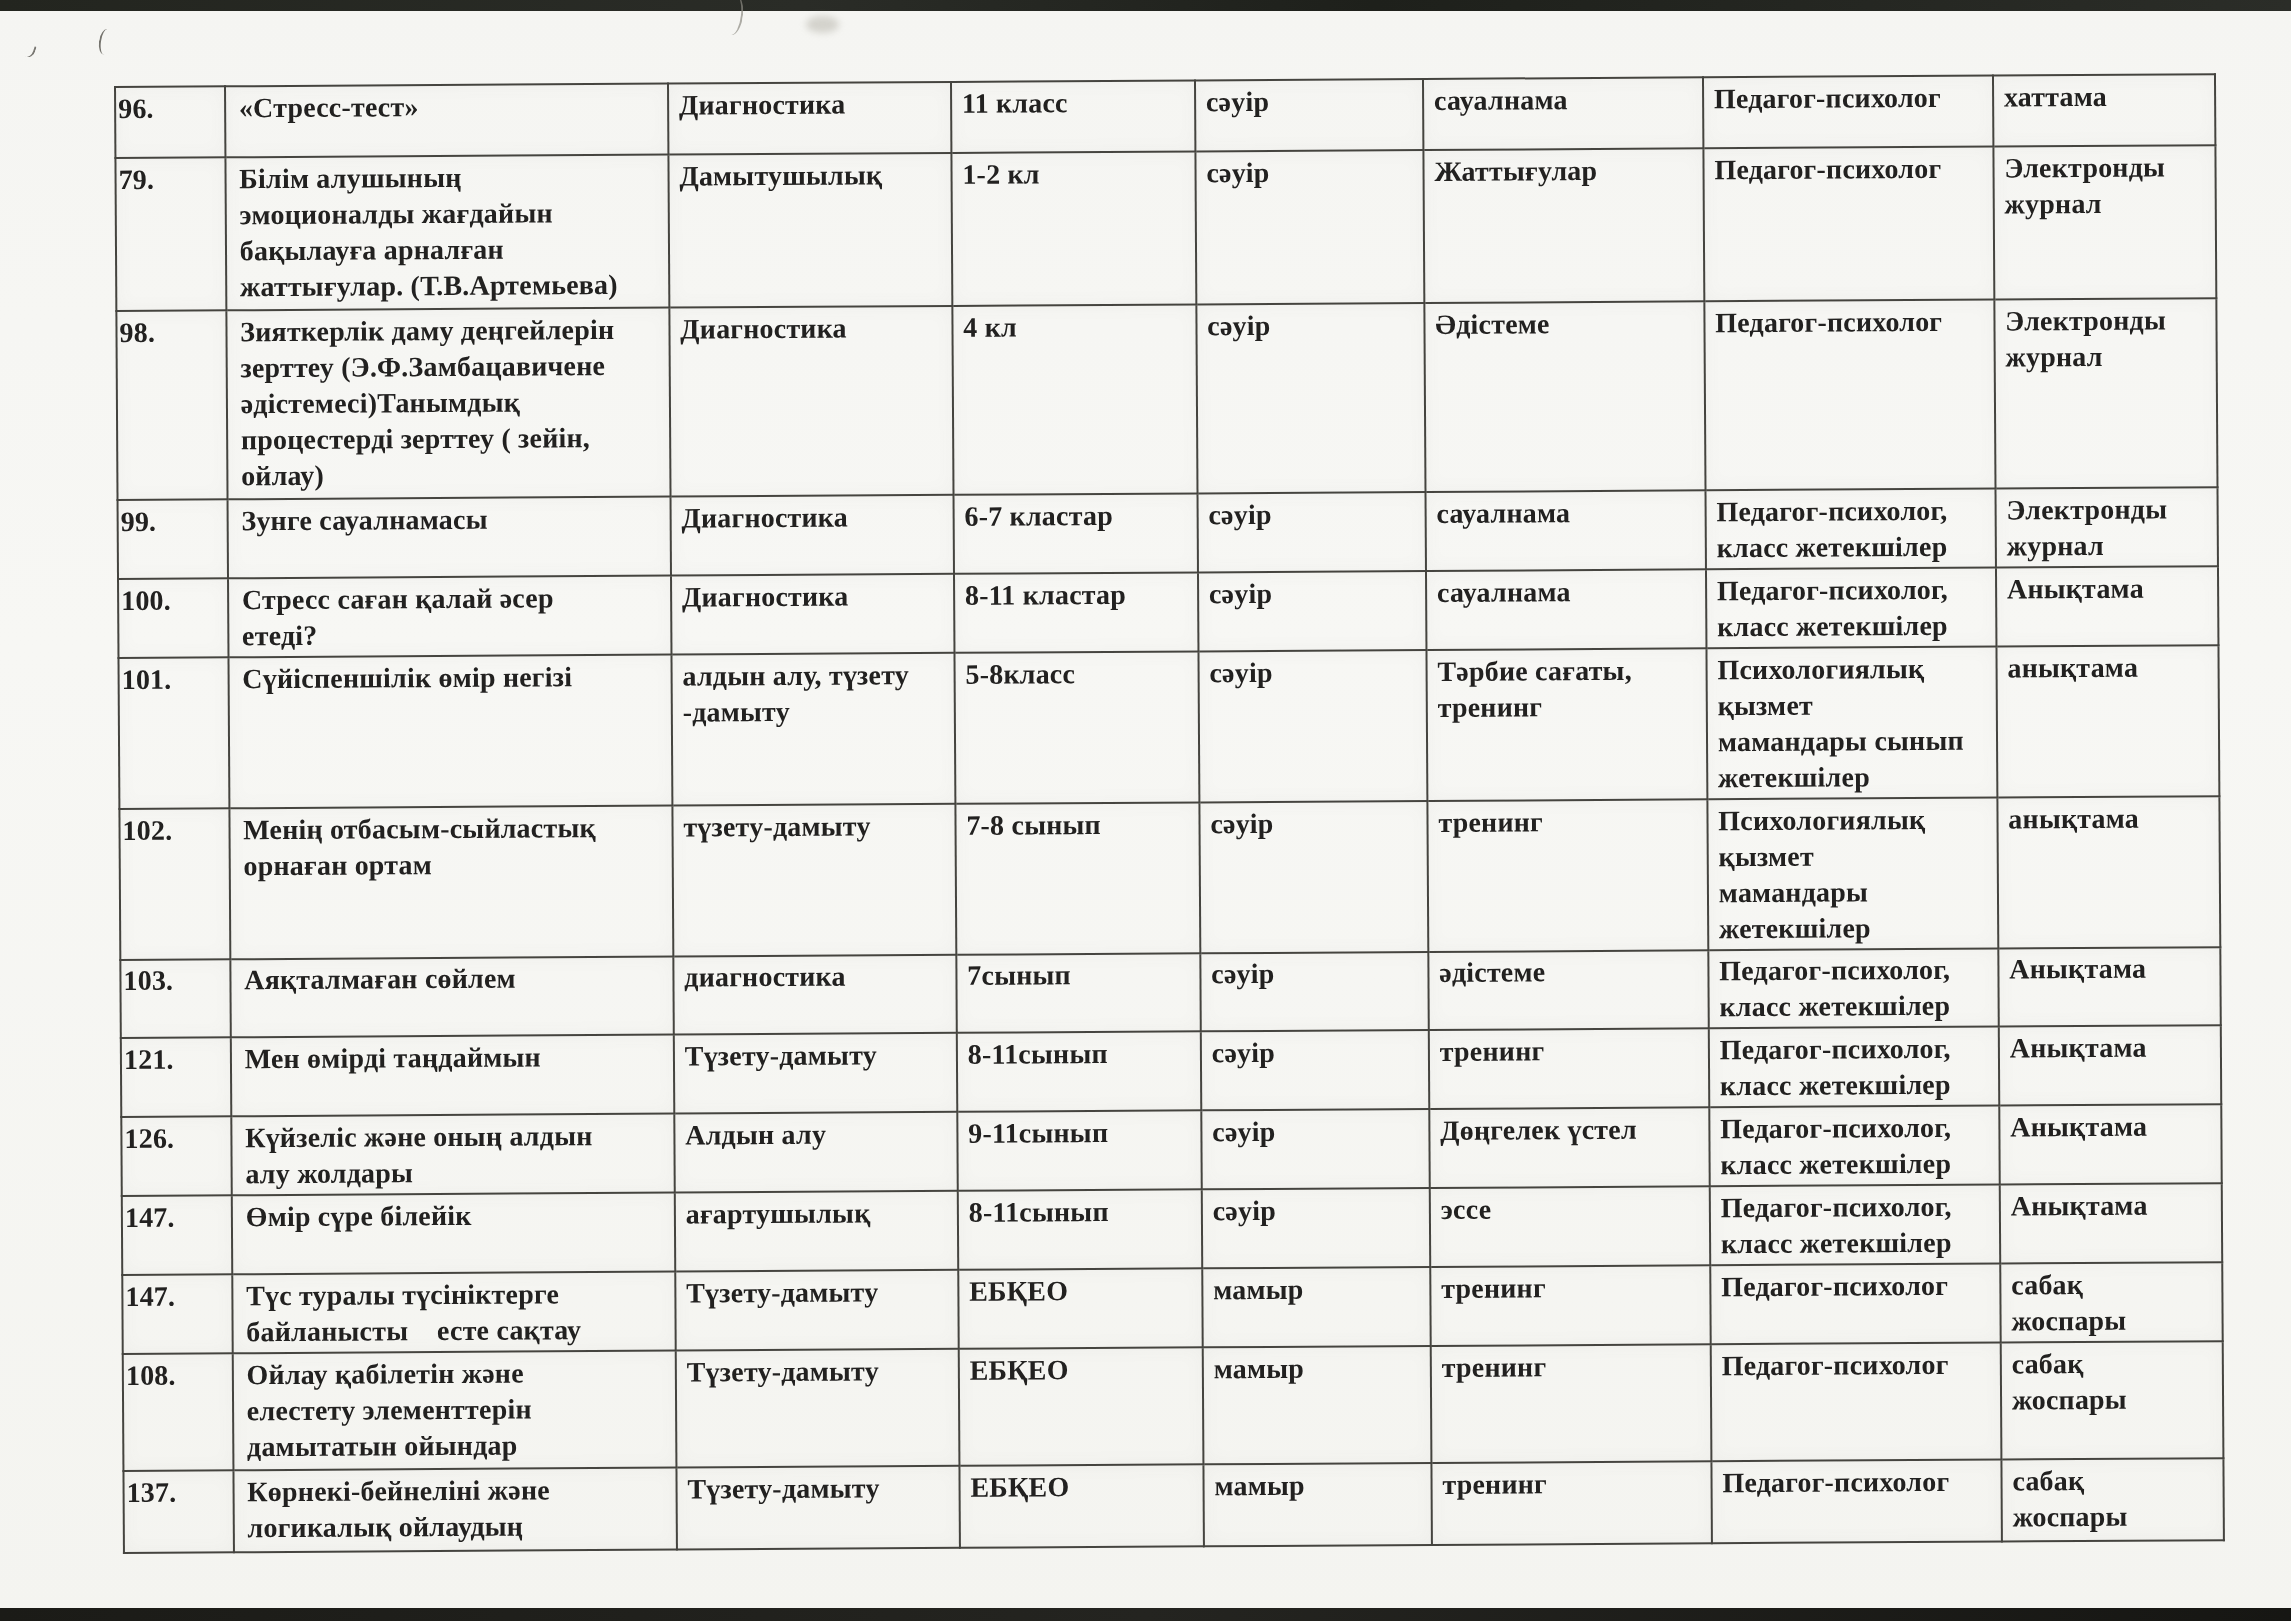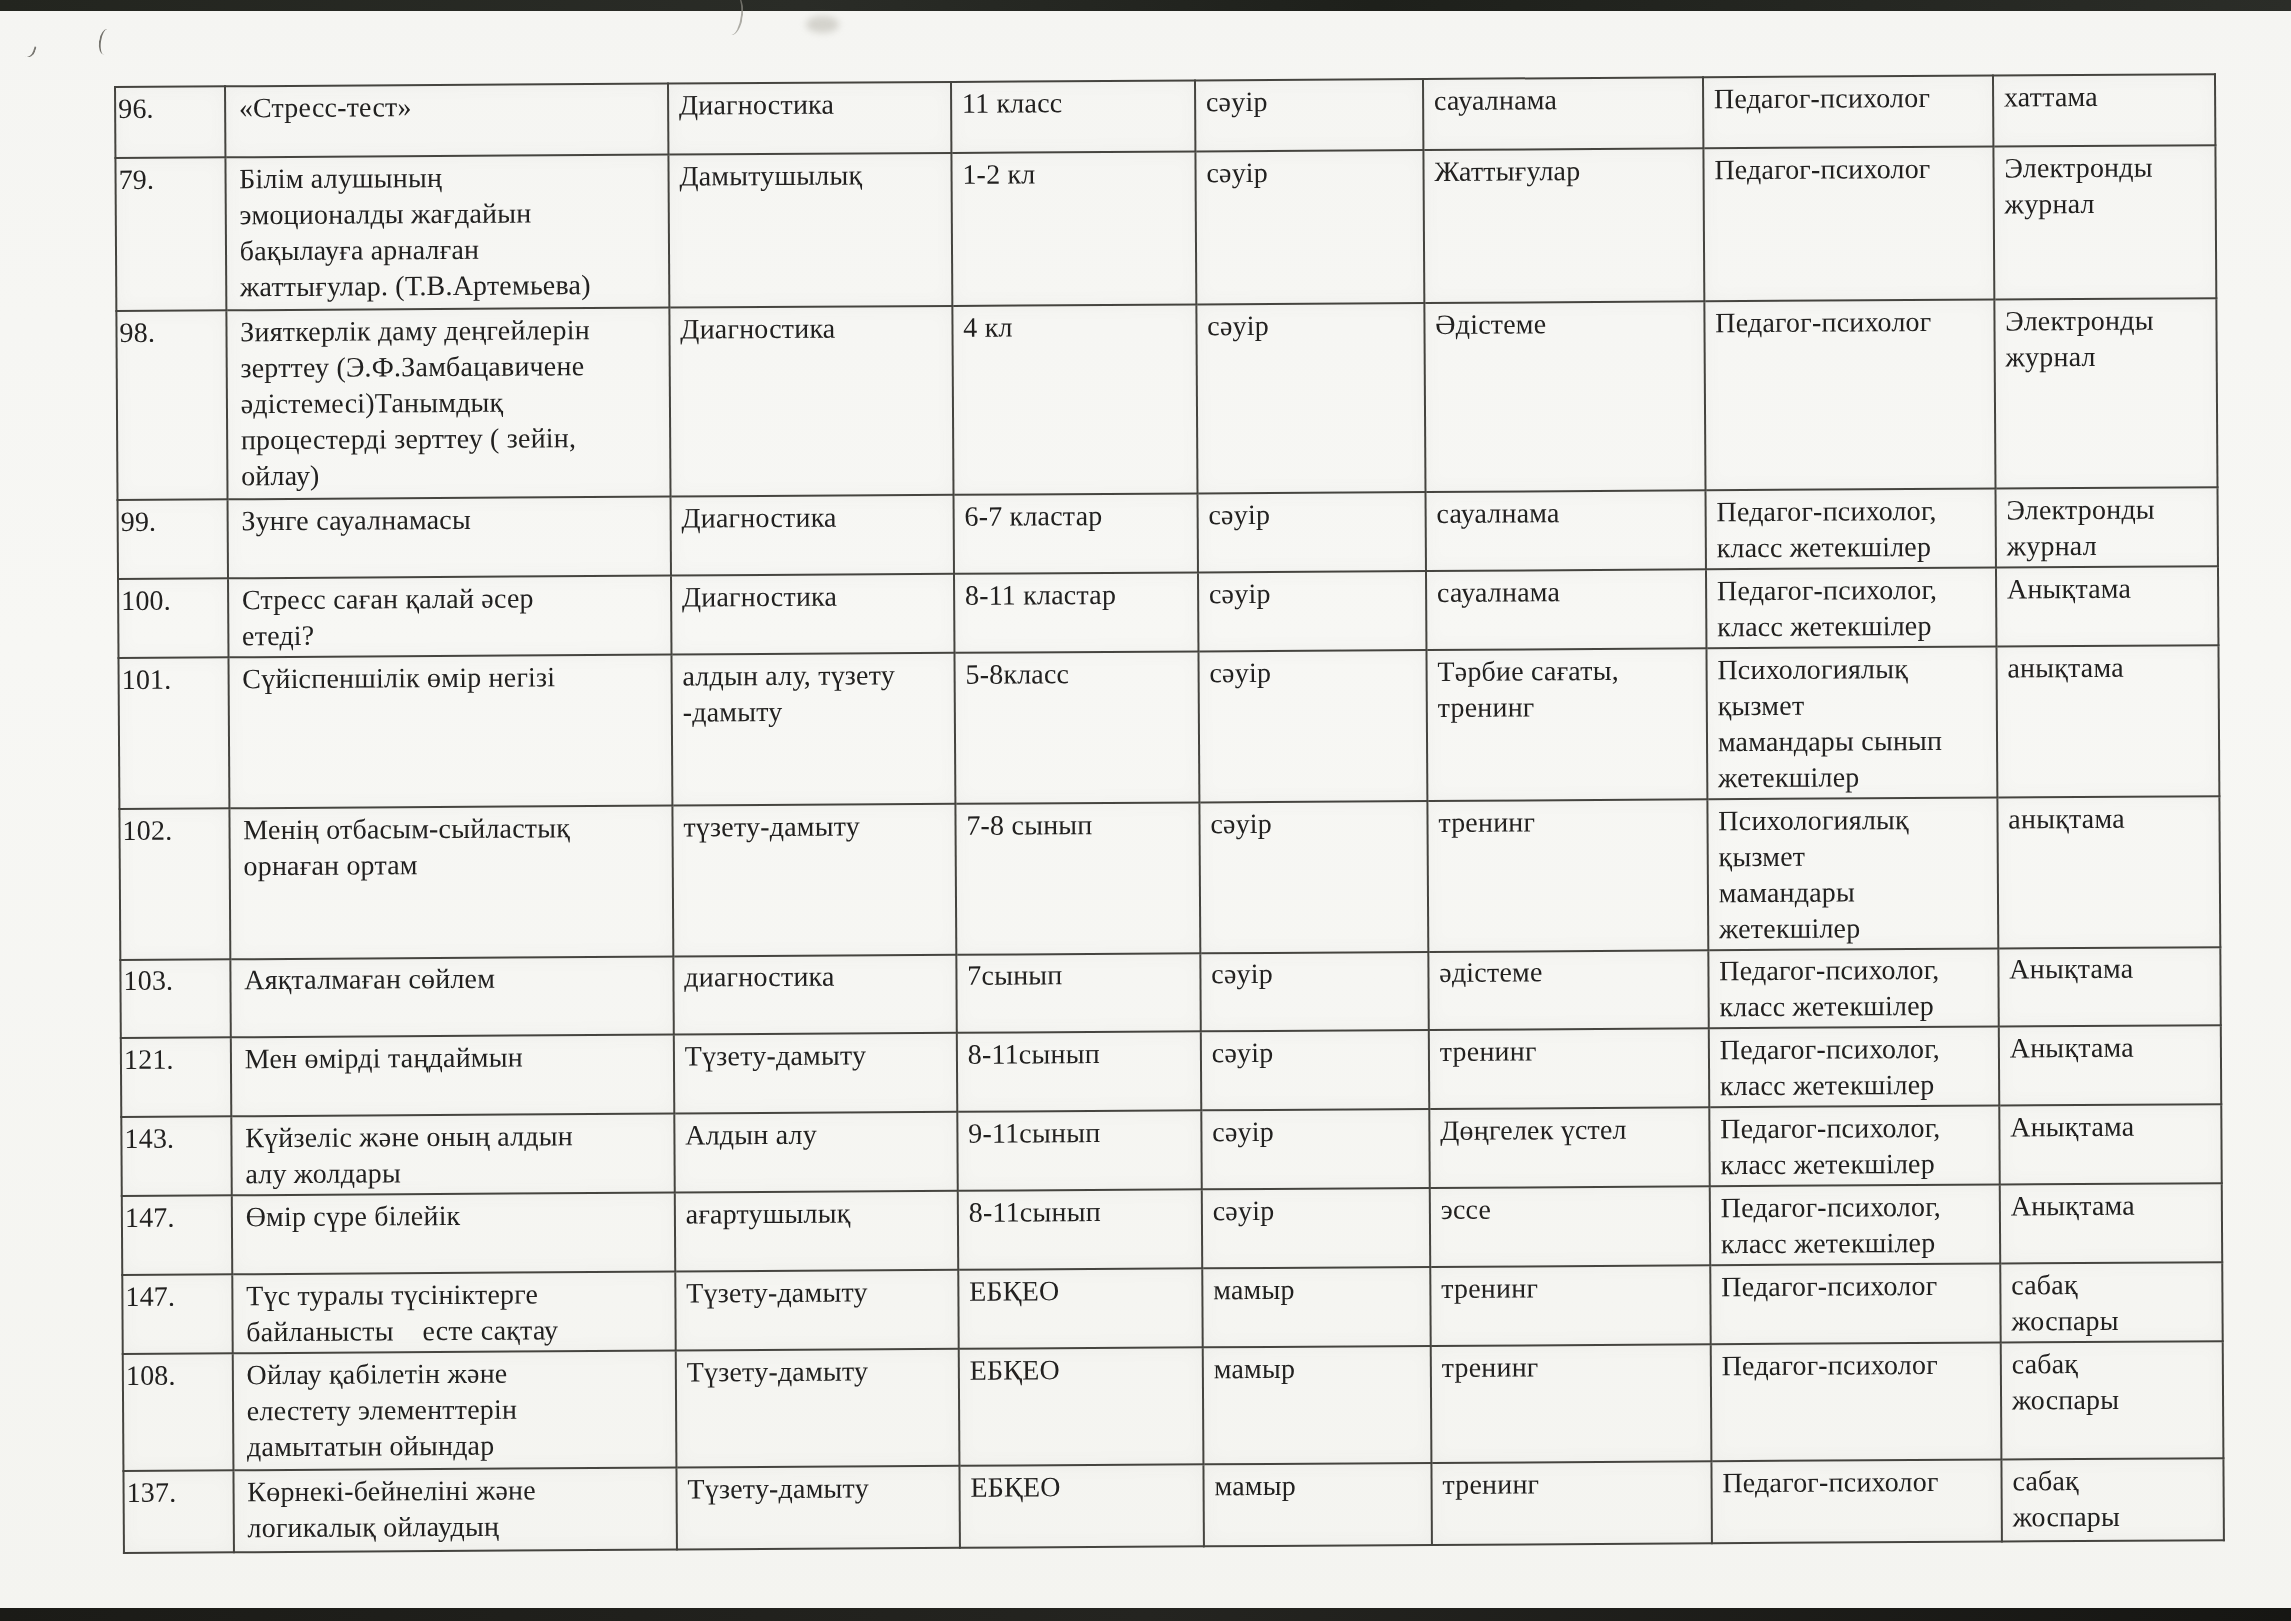--- a/index.html
+++ b/index.html
@@ -8,20 +8,21 @@
     width: 2292px;
     height: 1621px;
     overflow: hidden;
     background: #e8e8e4;
     font-family: "Liberation Serif", "DejaVu Serif", serif;
   }
   .paper {
     position: absolute;
     inset: 0;
     background: linear-gradient(180deg, #f5f5f2 0%, #f7f7f4 40%, #f4f4f0 100%);
+    font-weight: bold;
   }
   .scan-band-top {
     position: absolute;
     top: 0; left: 0; right: 0;
     height: 10.8px;
     background: linear-gradient(90deg, #23251f 0%, #2a2c27 35%, #1e201b 60%, #2b2d28 100%);
   }
   .scan-band-bottom {
     position: absolute;
     bottom: 0; left: 0; right: 0;
@@ -224,21 +225,21 @@
           <td class="col-name">Мен өмірді таңдаймын</td>
           <td class="col-type">Түзету-дамыту</td>
           <td class="col-class">8-11сынып</td>
           <td class="col-month">сәуір</td>
           <td class="col-form">тренинг</td>
           <td class="col-responsible">Педагог-психолог,
 класс жетекшілер</td>
           <td class="col-output">Анықтама</td>
         </tr>
         <tr style="height: 76px;">
-          <td class="col-number">143.</td>
+          <td class="col-number">126.</td>
           <td class="col-name">Күйзеліс және оның алдын
 алу жолдары</td>
           <td class="col-type">Алдын алу</td>
           <td class="col-class">9-11сынып</td>
           <td class="col-month">сәуір</td>
           <td class="col-form">Дөңгелек үстел</td>
           <td class="col-responsible">Педагог-психолог,
 класс жетекшілер</td>
           <td class="col-output">Анықтама</td>
         </tr>

